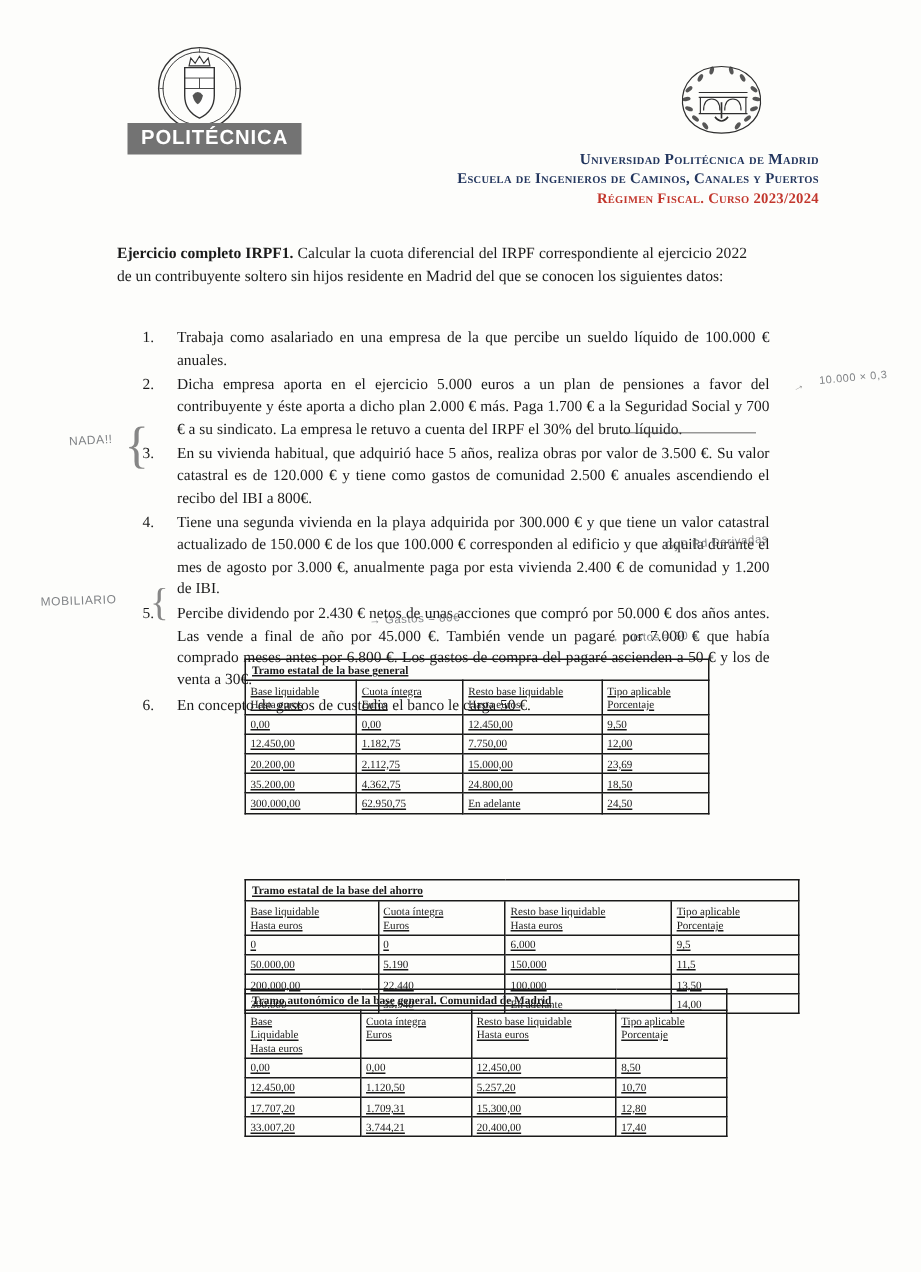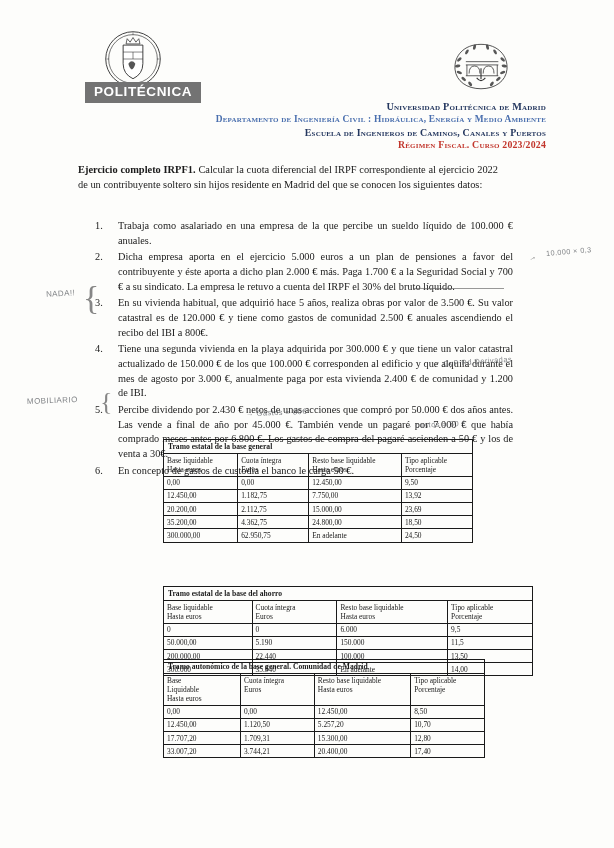--- a/index.html
+++ b/index.html
@@ -107,21 +107,21 @@
     width: 23px;
     flex: 0 0 23px;
     text-align: left;
   }
   .item-txt {
     flex: 1 1 auto;
     text-align: justify;
   }
 
   
-  .tbl-wrap { position: absolute; }
+  .tbl-wrap { position: absolute; text-decoration: underline; }
   .tbl-wrap.t1 { left: 163px; top: 439px; width: 310px; }
   .tbl-wrap.t2 { left: 163px; top: 558px; width: 370px; margin-top: 28px; }
   .tbl-wrap.t3 { left: 163px; top: 659px; width: 322px; }
 
   table.fisc {
     border-collapse: collapse;
     width: 100%;
     font-size: 7.4px;
     font-family: "Liberation Serif", serif;
     line-height: 1.22;
@@ -251,21 +251,20 @@
         <line x1="32" y1="66" x2="92" y2="66"></line>
       </g>
 
       <path d="M60 52 L60 72 M52 70 Q60 80 68 70" stroke="#2e2e2e" stroke-width="2" fill="none"></path>
     </svg>
 
     <div class="politecnica-badge">POLITÉCNICA</div>
 
     <div class="header-lines">
       <div class="hline hline1">Universidad Politécnica de Madrid</div>
-      <div class="hline hline2">Departamento de Ingeniería Civil : Hidráulica, Energía y Medio Ambiente</div>
       <div class="hline hline3">Escuela de Ingenieros de Caminos, Canales y Puertos</div>
       <div class="hline hline4">Régimen Fiscal. Curso 2023/2024</div>
     </div>
   </div>
 
   <div class="intro">
     <b>Ejercicio completo IRPF1.</b><span> Calcular la cuota diferencial del IRPF correspondiente al ejercicio 2022 de un contribuyente soltero sin hijos residente en Madrid del que se conocen los siguientes datos:</span>
   </div>
 
   <div class="items">
@@ -322,21 +321,21 @@
         <tr>
           <td>0,00</td>
           <td>0,00</td>
           <td>12.450,00</td>
           <td>9,50</td>
         </tr>
         <tr>
           <td>12.450,00</td>
           <td>1.182,75</td>
           <td>7.750,00</td>
-          <td>13,92</td>
+          <td>12,00</td>
         </tr>
         <tr>
           <td>20.200,00</td>
           <td>2.112,75</td>
           <td>15.000,00</td>
           <td>23,69</td>
         </tr>
         <tr>
           <td>35.200,00</td>
           <td>4.362,75</td>

